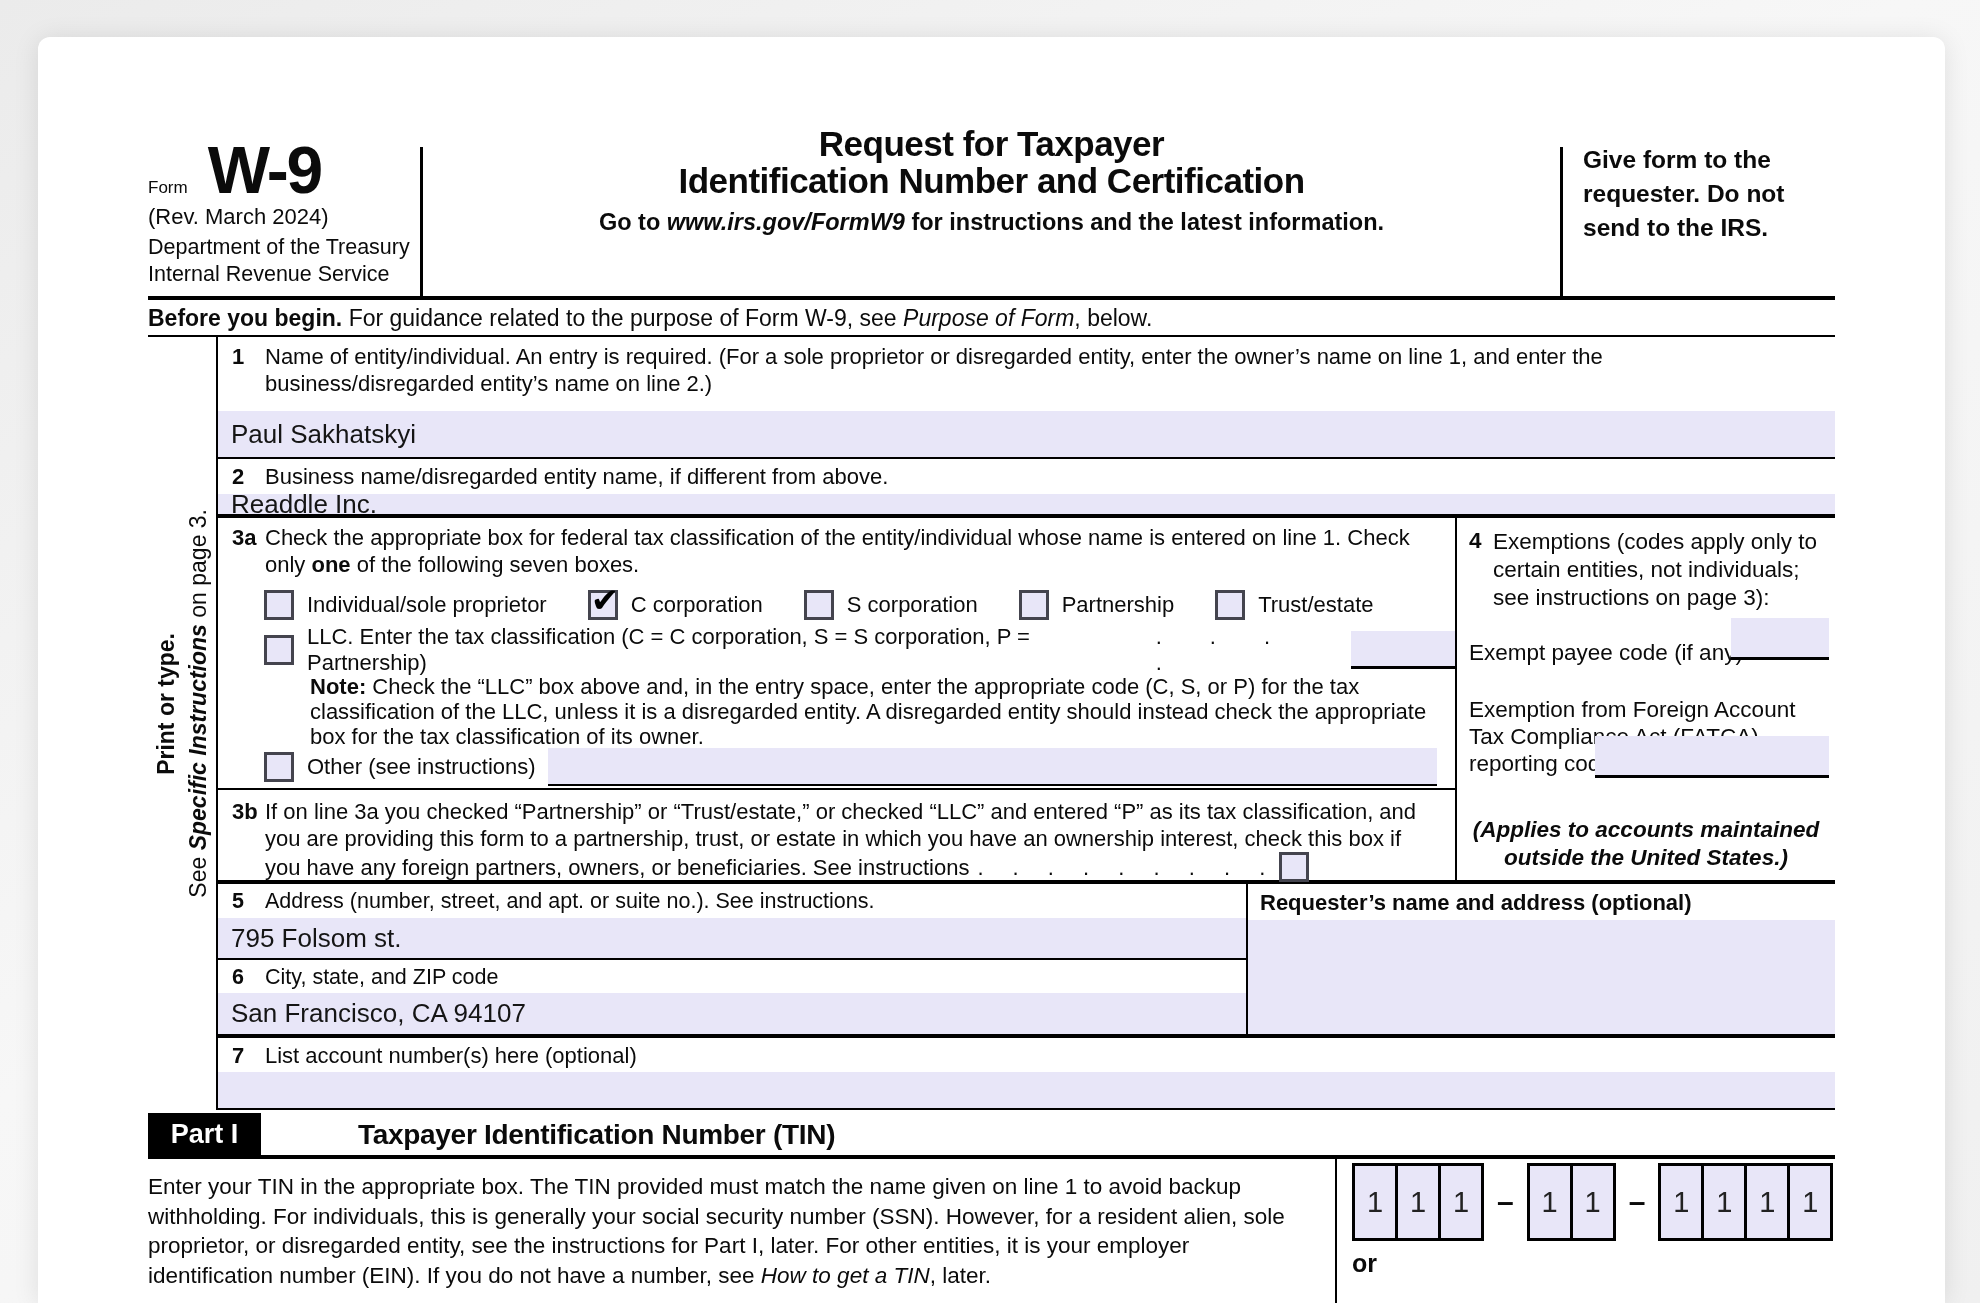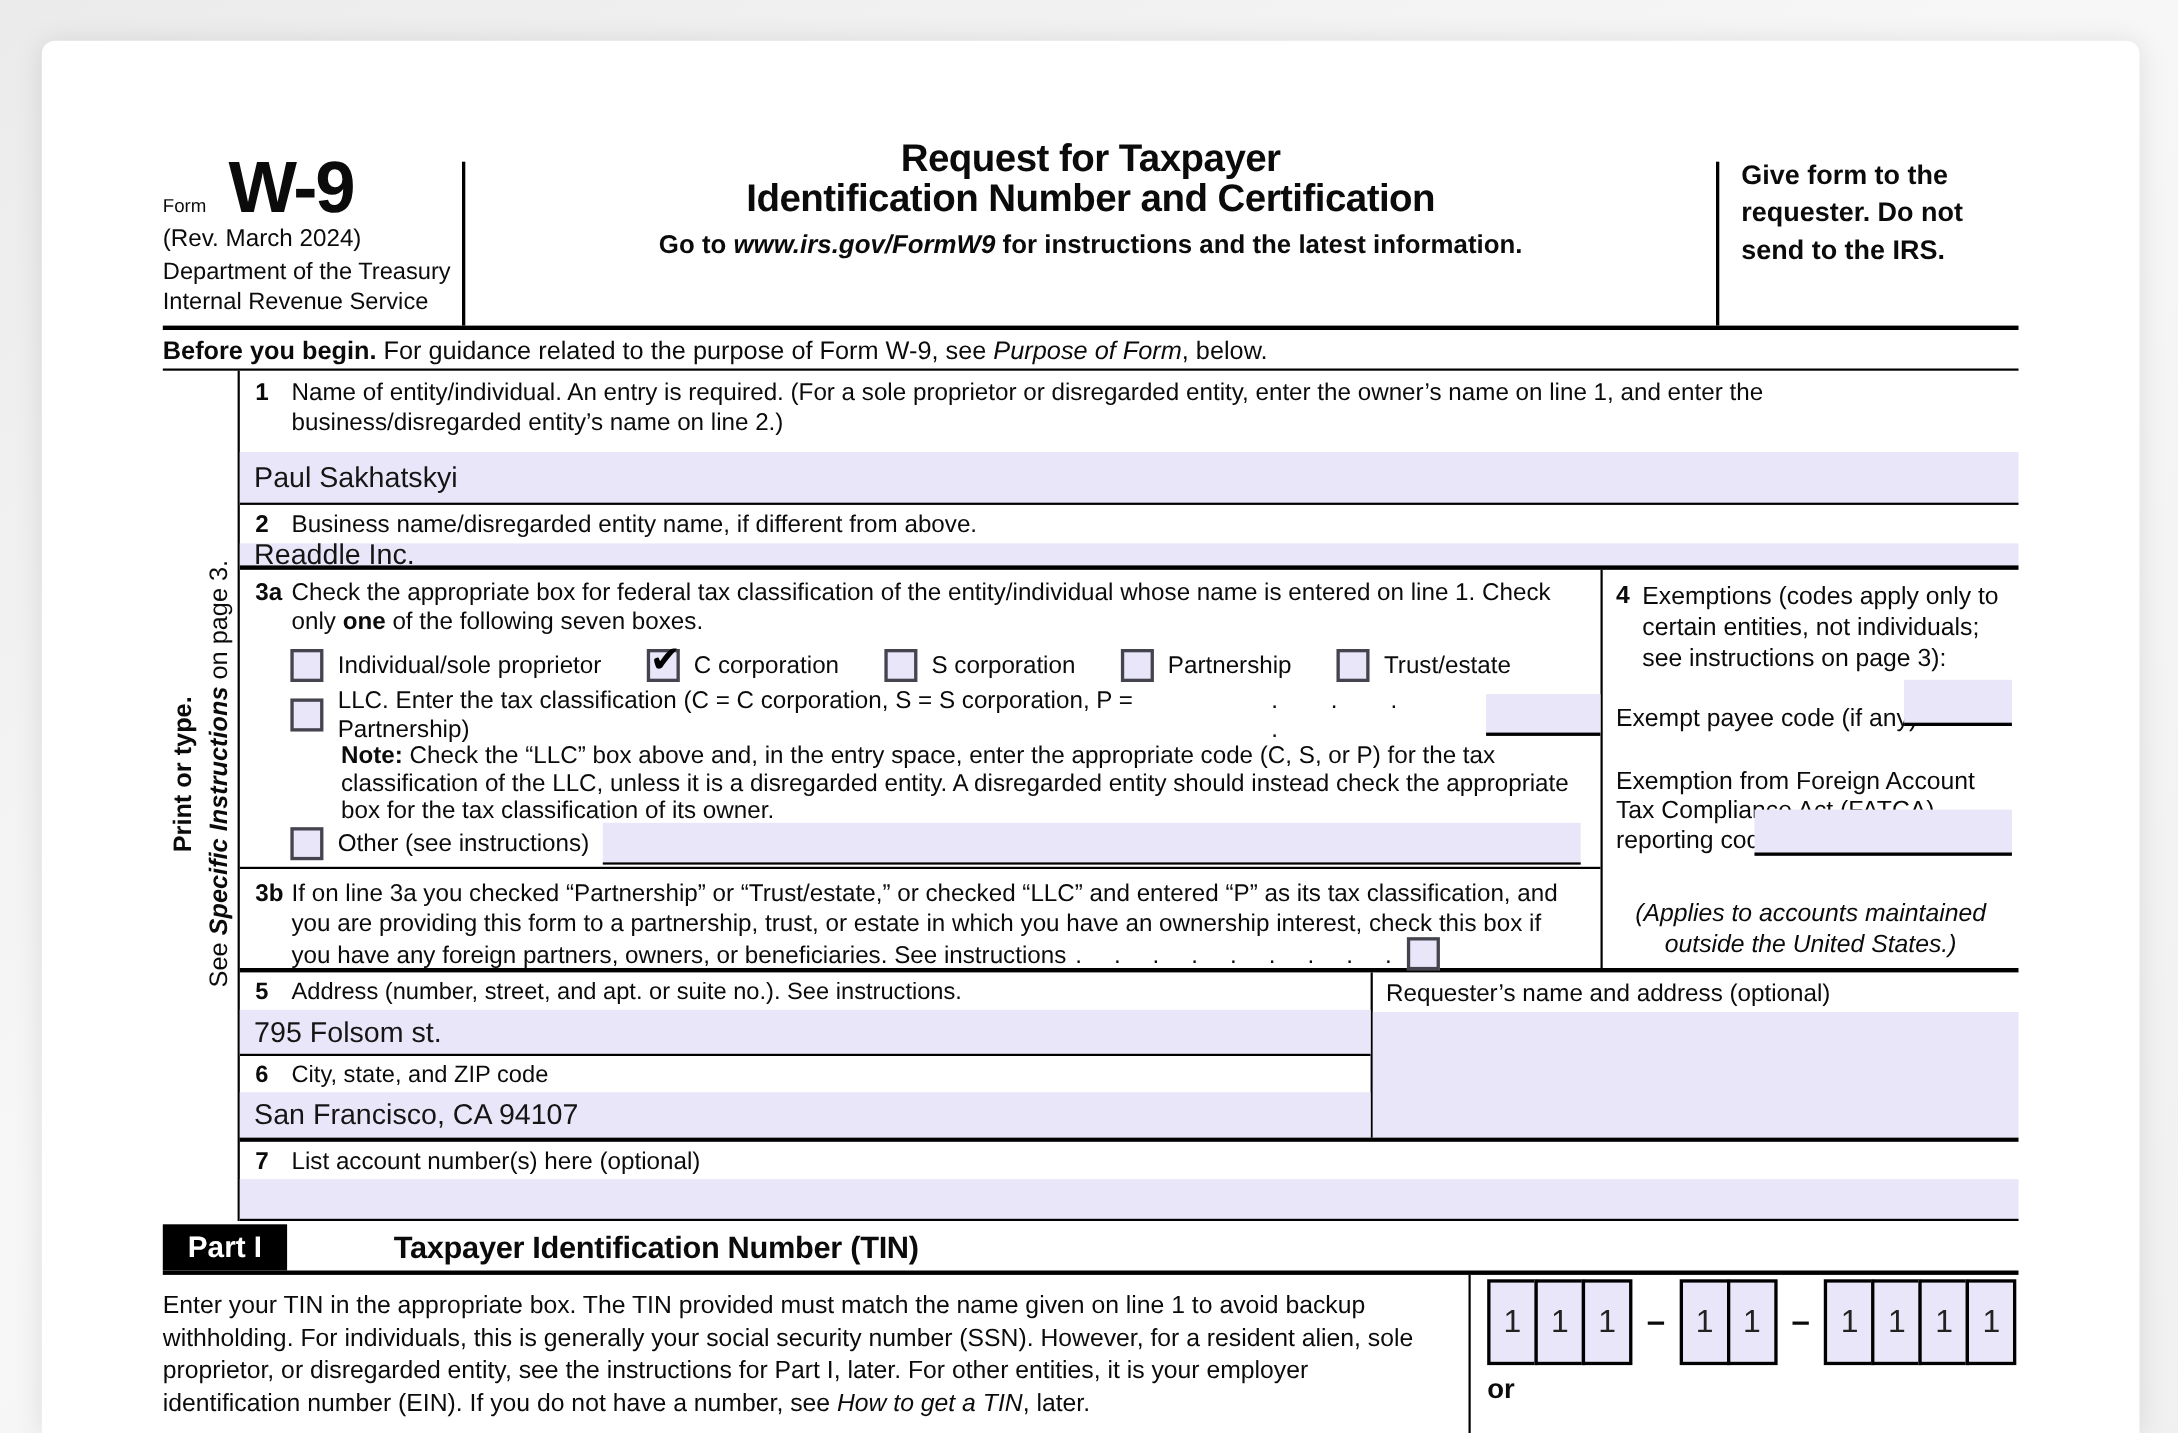--- a/index.html
+++ b/index.html
@@ -98,29 +98,29 @@
   .cb-inline{display:inline-block;vertical-align:-7px;margin-left:14px;}
 
   .c4-label{display:flex;padding:10px 0 0 6px;}
   .c4-label .num{width:30px;padding-left:6px;}
   .c4-label .lbl{line-height:28px;padding-right:6px;}
   .exempt-label{position:absolute;left:12px;top:122px;}
   .entrybox{position:absolute;background:var(--field);border-bottom:3px solid var(--line);}
   .exempt-box{right:6px;top:100px;width:98px;height:42px;}
   .fatca-label{position:absolute;left:12px;top:178px;width:352px;line-height:27px;}
   .fatca-box{right:6px;top:218px;width:234px;height:42px;}
-  .applies{position:absolute;left:0;right:0;top:298px;text-align:center;font-style:italic;line-height:28px;padding:0 14px;}
+  .applies{position:absolute;left:0;right:0;top:298px;text-align:center;font-style:italic;line-height:28px;padding:0 14px;font-weight:bold;}
 
   .row56{display:flex;border-bottom:4px solid var(--line);}
   .col56left{width:1030px;flex:none;border-right:2px solid var(--line);}
   .row5-label{height:34px;padding-top:4px;font-size:21.5px;}
   .row5-field{height:42px;border-bottom:2px solid var(--line);}
   .row6-label{height:33px;padding-top:4px;font-size:21.5px;}
   .row6-field{height:41px;}
-  .col56right{flex:1;display:flex;flex-direction:column;}
+  .col56right{flex:1;display:flex;flex-direction:column;font-weight:bold;}
   .req-label{height:36px;padding:6px 0 0 12px;font-size:22px;}
   .req-fill{flex:1;background:var(--field);}
 
   .row7-label{height:34px;padding-top:4px;}
   .row7-field{height:38px;border-bottom:2px solid var(--line);}
 
   
   .partrow{display:flex;align-items:stretch;height:46px;border-bottom:4px solid var(--line);margin-top:3px;}
   .part-badge{
     width:113px;background:#000;color:#fff;font-weight:700;font-size:27px;

